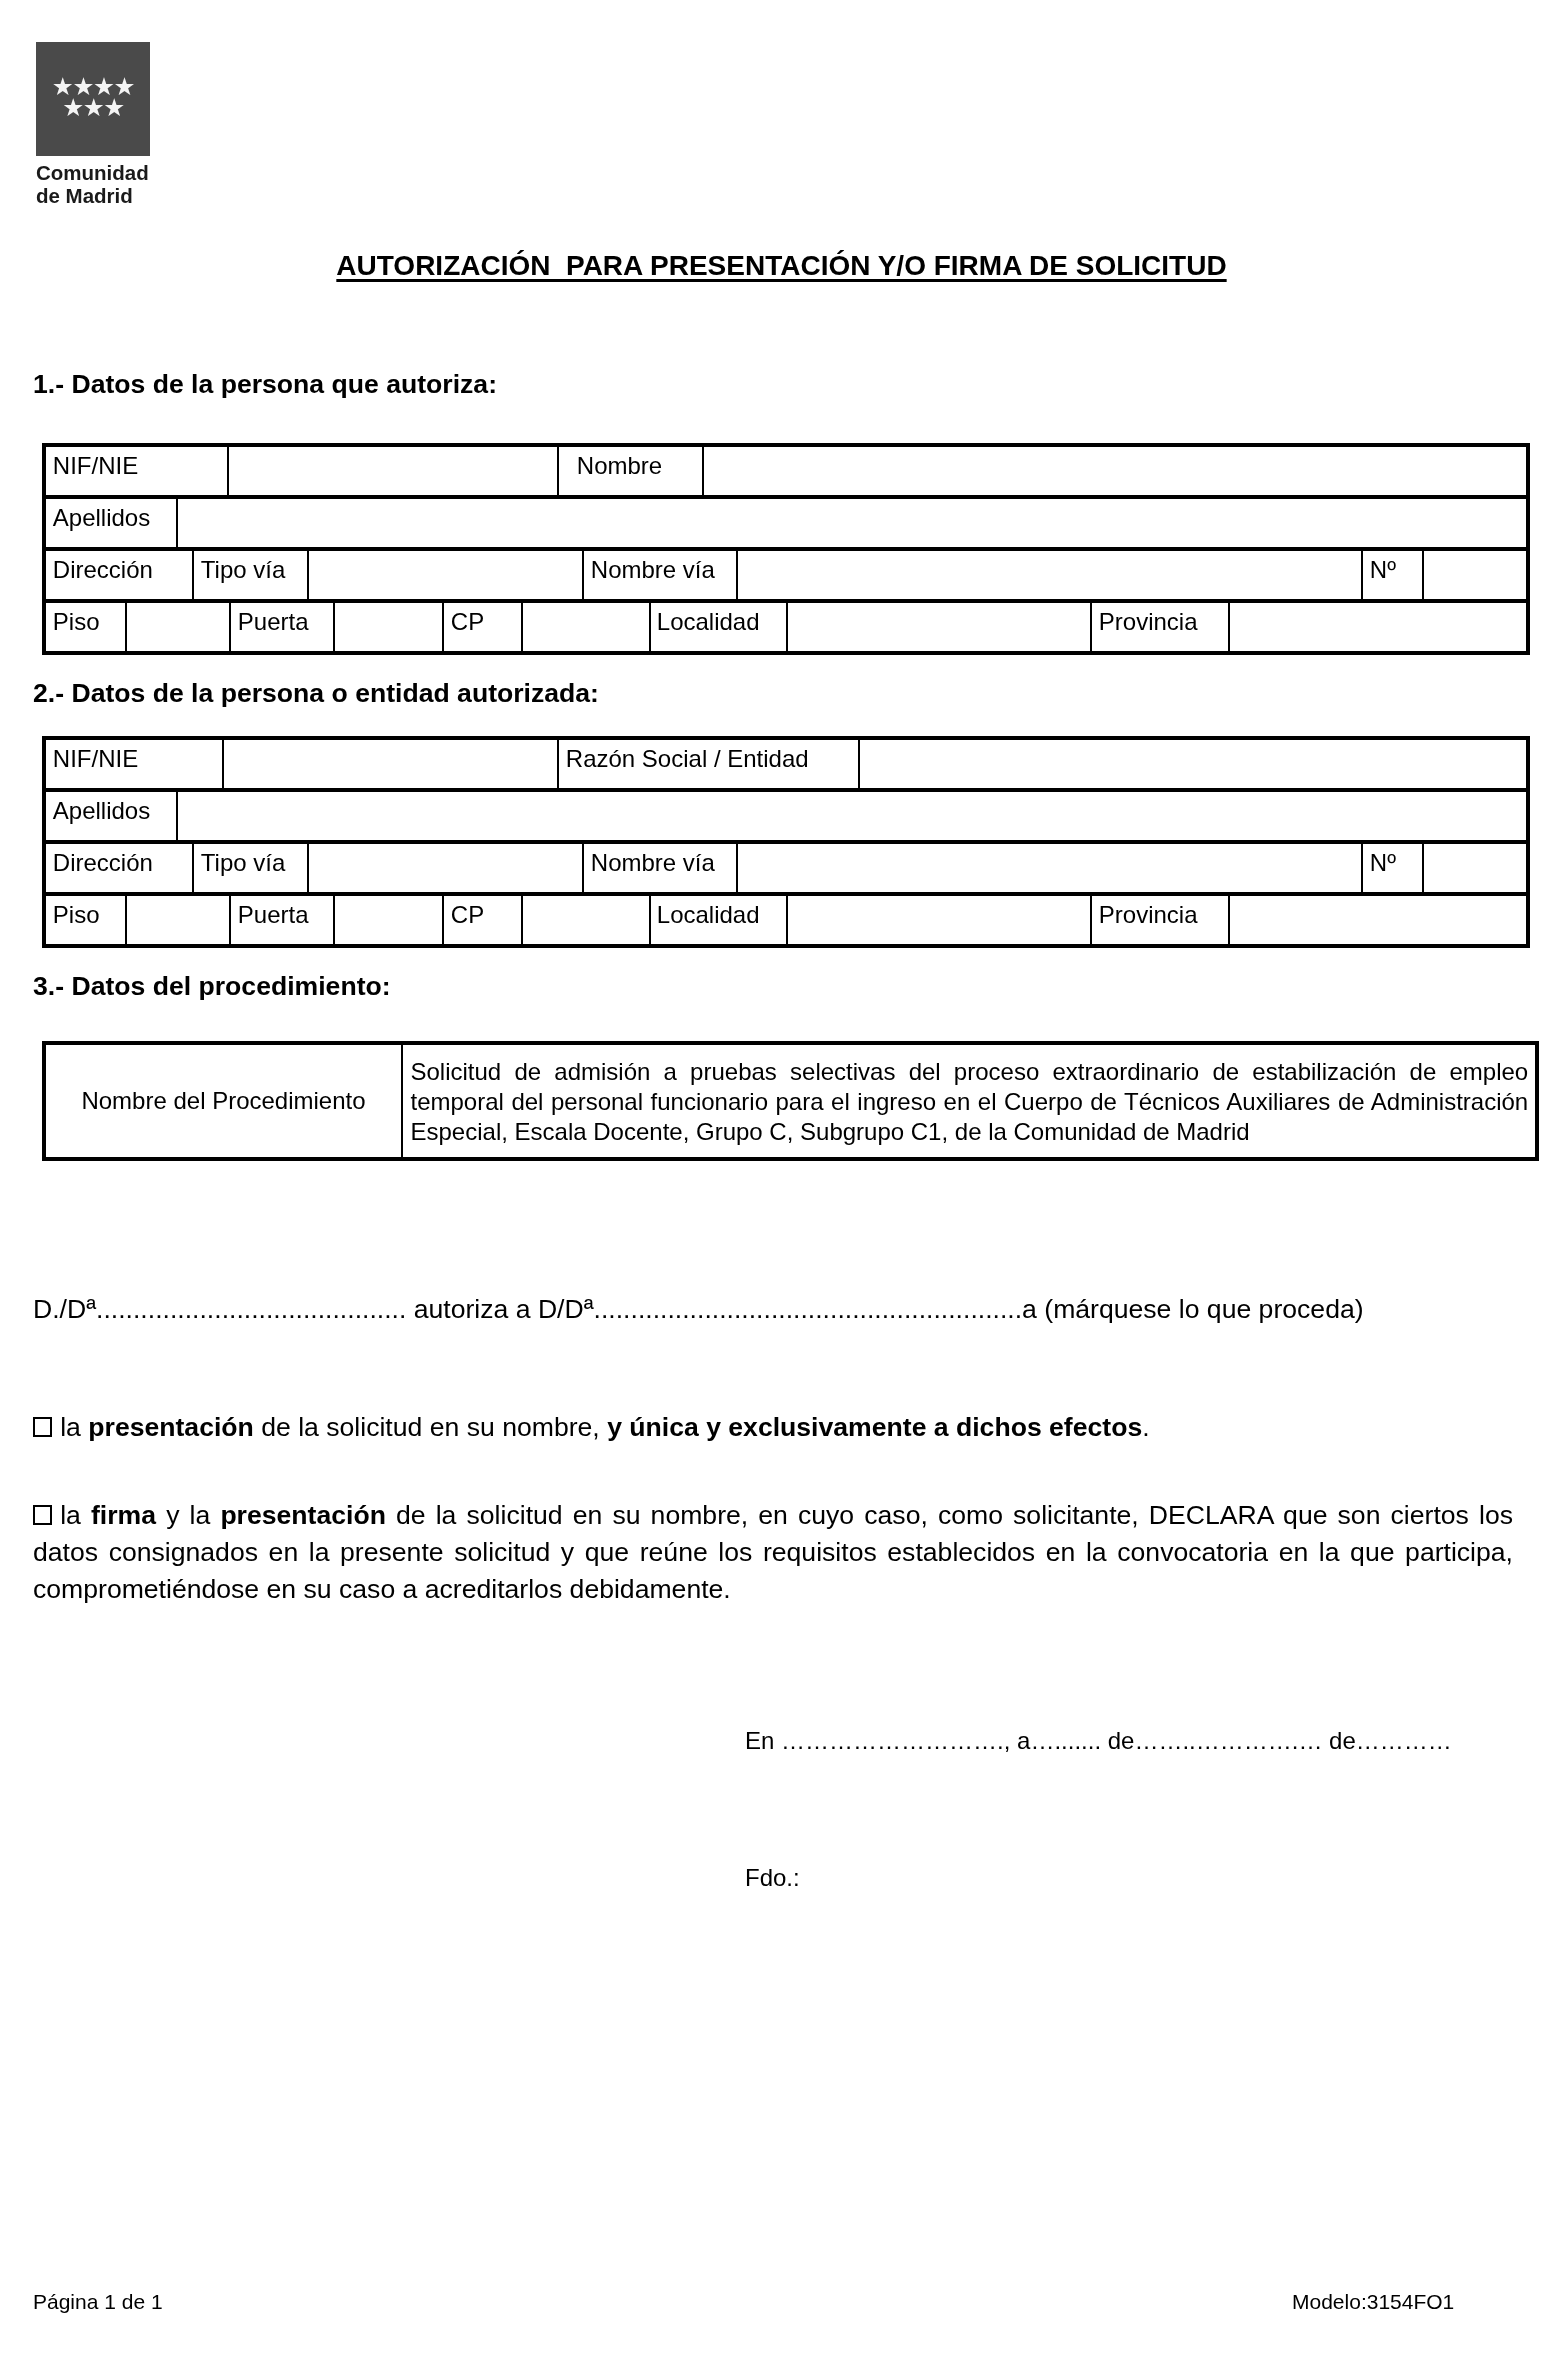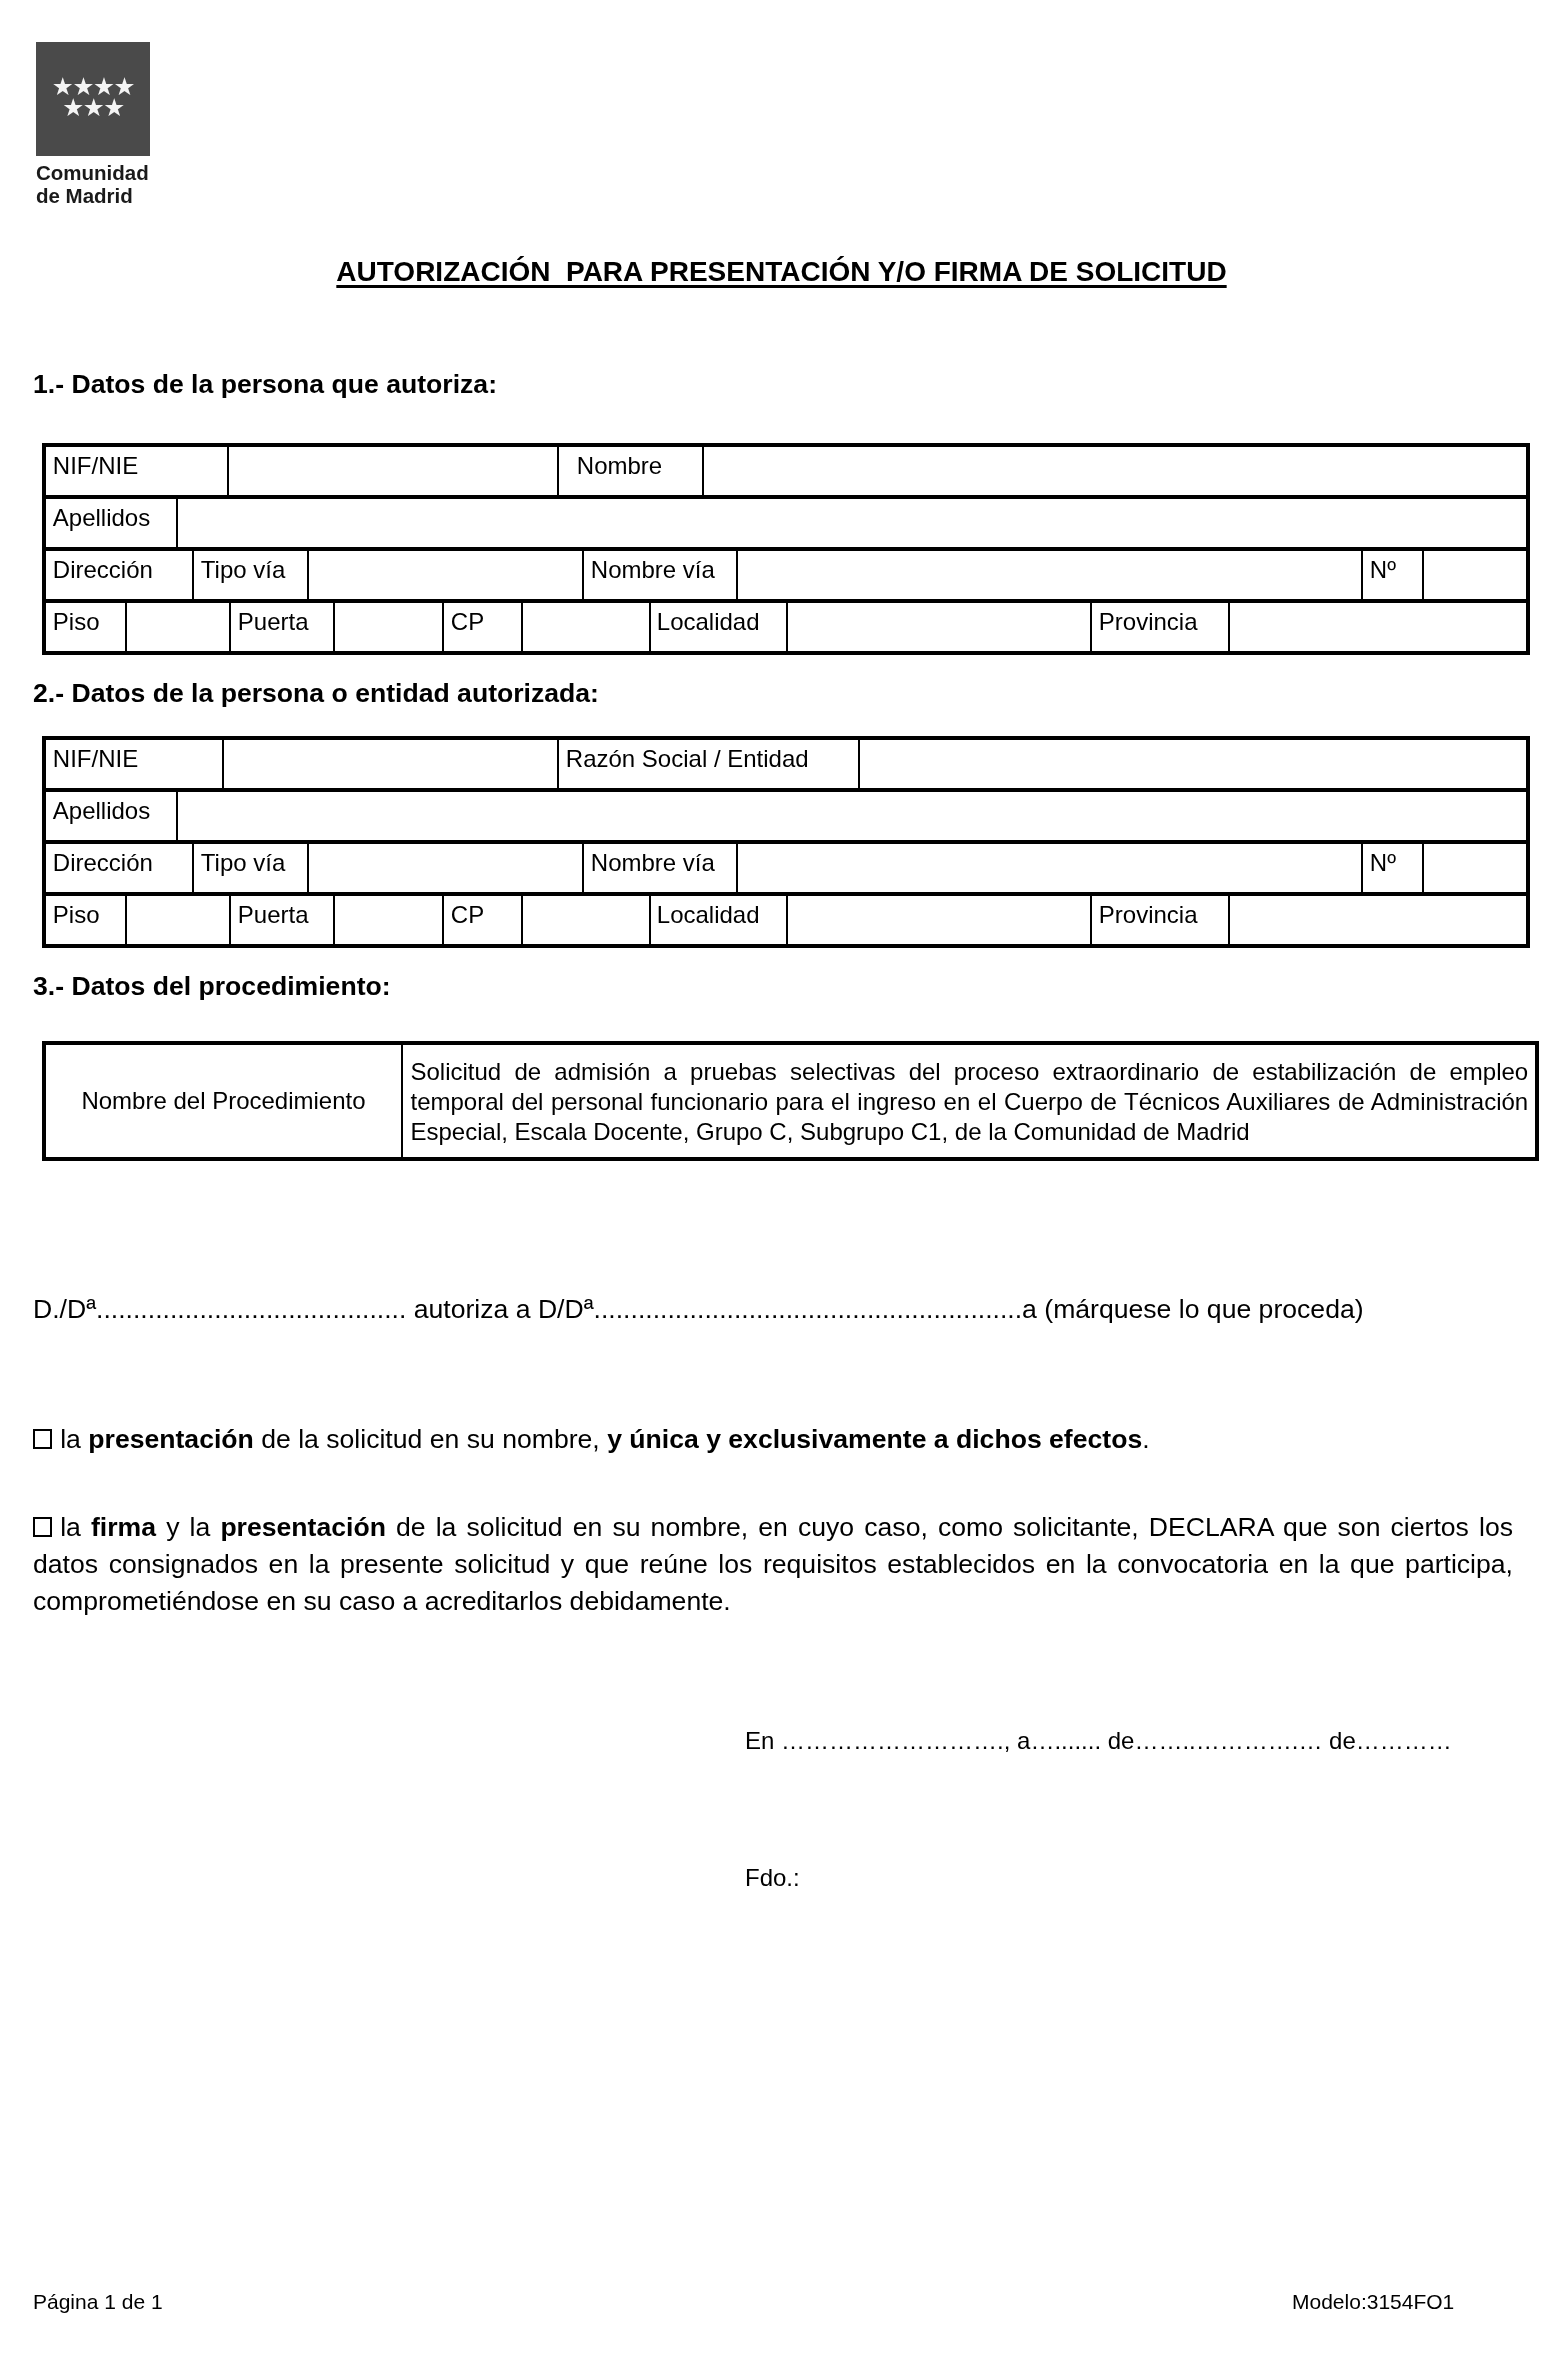--- a/index.html
+++ b/index.html
@@ -3,40 +3,40 @@
 <meta charset="utf-8">
 <style>
   html, body { margin:0; padding:0; background:#ffffff; }
   body { width:1563px; height:2354px; position:relative; overflow:hidden;
          font-family:"Liberation Sans", sans-serif; color:#000; }
   .abs { position:absolute; }
   .logo-box { left:36px; top:42px; width:114px; height:114px; background:#4a4a4a; }
   .logo-stars { position:absolute; left:0; top:35px; width:114px; text-align:center;
                 color:#f4f4f4; font-size:24.5px; line-height:20.5px; letter-spacing:-1.4px; }
   .logo-text { left:36px; top:162px; font-weight:bold; font-size:20.5px; line-height:22.5px; color:#1a1a1a; }
-  .title { left:0; width:1563px; top:256px; text-align:center; font-weight:bold;
+  .title { left:0; width:1563px; top:250px; text-align:center; font-weight:bold;
            font-size:28px; text-decoration:underline; text-decoration-thickness:2.7px; text-underline-offset:4.1px; }
   .h2 { left:33px; font-weight:bold; font-size:26.6px; }
   .grid { position:absolute; left:42px; width:1488px; border:4.8px solid #000; box-sizing:border-box; }
   .grow { position:relative; height:52px; border-bottom:4.1px solid #000; box-sizing:border-box; }
   .grow:last-child { border-bottom:none; height:48px; }
   .cell { position:absolute; top:0; bottom:0; border-right:2px solid #000; box-sizing:border-box;
           font-size:24px; line-height:37px; padding-left:6.8px; white-space:nowrap; }
   .cell.last { border-right:none; }
   .cell.input { cursor:text; }
   .proc { position:absolute; left:42px; top:1041px; width:1497px; height:120px;
           border:4.8px solid #000; box-sizing:border-box; }
   .proc-label { position:absolute; left:0; top:0; bottom:0; width:355px; border-right:2px solid #000;
                 display:flex; align-items:center; justify-content:center; font-size:24px; }
   .proc-value { position:absolute; left:355px; right:0; top:0; bottom:0; padding:12.3px 6.8px 0 9.5px;
                 font-size:24px; line-height:30px; text-align:justify; }
   .body-text { font-size:26.6px; line-height:37px; }
   .checkbox { display:inline-block; width:19px; height:20.5px; border:2px solid #000; box-sizing:border-box;
               vertical-align:-1.4px; margin-right:8.2px; cursor:pointer; }
-  .para { left:33px; width:1480px; text-align:justify;margin-top:12px; }
+  .para { left:33px; width:1480px; text-align:justify; }
   .foot { font-size:21px; top:2290px; }
 </style>
 </head>
 <body>
 
 <div class="abs logo-box">
   <div class="logo-stars">
     <div>★★★★</div>
       <div>★★★</div>
   </div>

